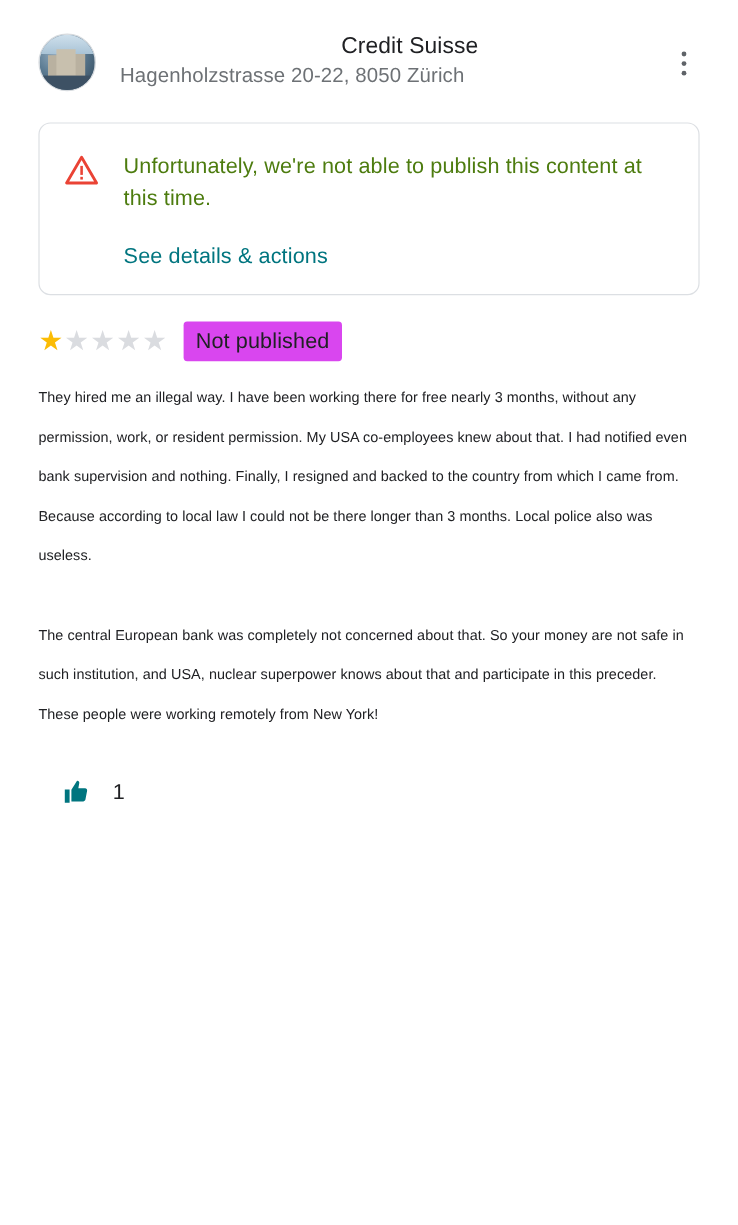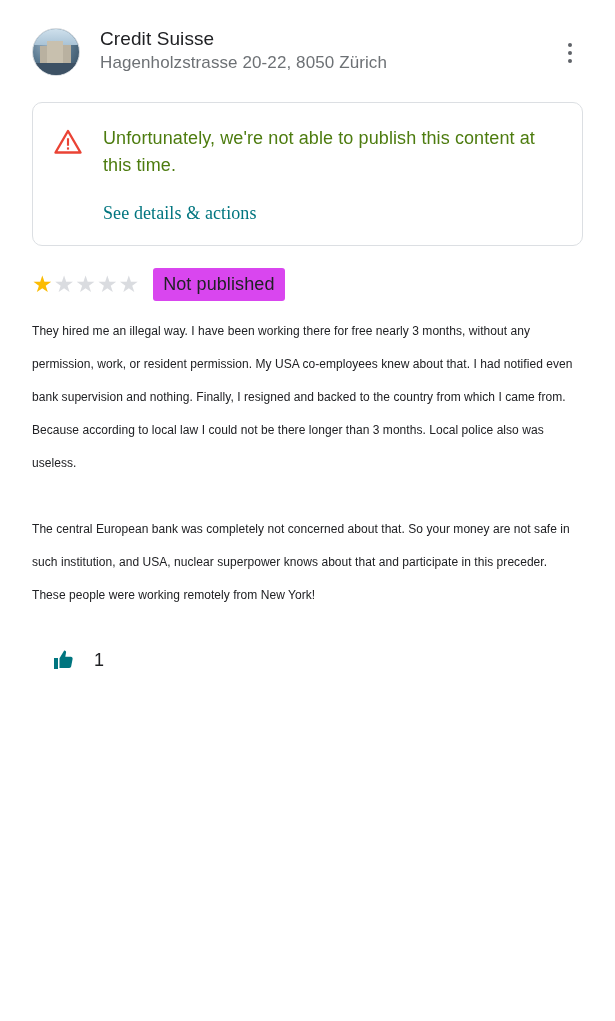--- a/index.html
+++ b/index.html
@@ -65,20 +65,21 @@
     margin-left: 20px;
     flex: 1 1 auto;
     min-width: 0;
   }
   .biz-name {
     font-size: 19px;
     line-height: 25px;
     color: #202124;
     font-weight: 400;
     letter-spacing: .1px;
+    text-align: center;
   }
   .biz-addr {
     font-size: 17px;
     line-height: 24px;
     color: #6d7175;
     margin-top: 0;
     letter-spacing: .1px;
   }
 
   .kebab {
@@ -130,21 +131,20 @@
   }
   .alert-link {
     display: inline-block;
     margin-top: 22px;
     font-size: 18px;
     line-height: 24px;
     color: #00757f;
     text-decoration: none;
     cursor: pointer;
     letter-spacing: .1px;
-    font-family: Liberation Serif, serif;
   }
 
   
   .rating-row {
     display: flex;
     align-items: center;
     margin-top: 22px;
   }
   .stars {
     display: flex;

